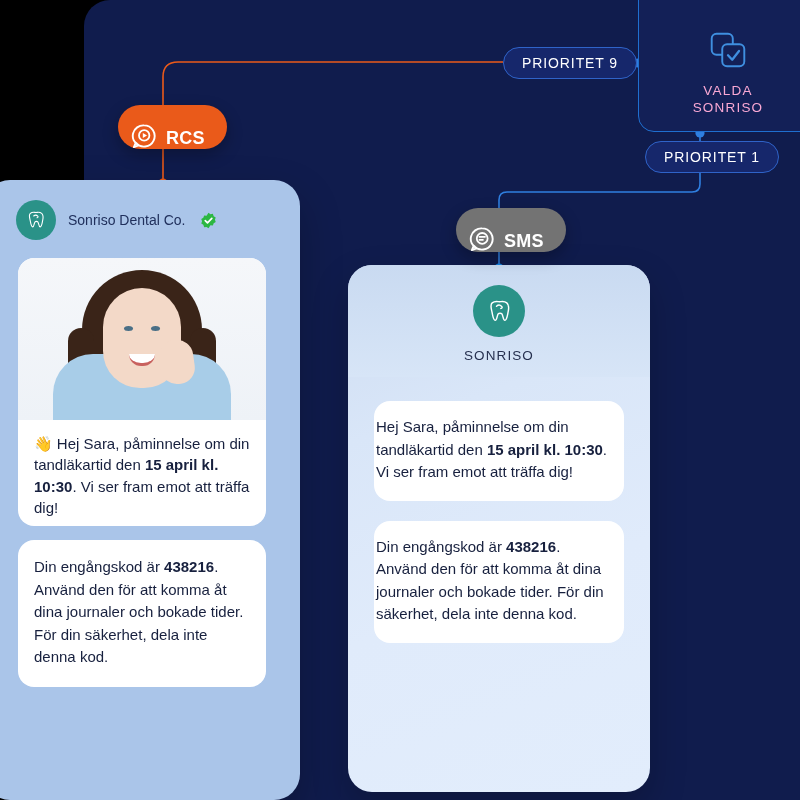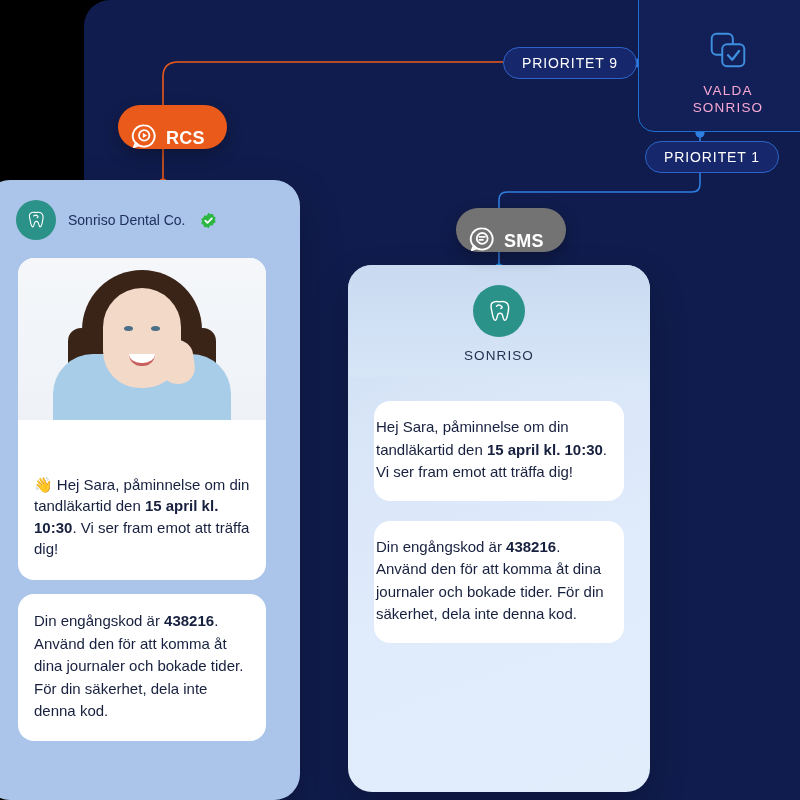--- a/index.html
+++ b/index.html
@@ -93,21 +93,21 @@
     width:26px;height:12px;background:#fff;border-radius:0 0 14px 14px;
     border-bottom:3px solid #c8615e;z-index:3;}
   .ph-eye{position:absolute;top:68px;width:9px;height:5px;background:#4a6f86;border-radius:50%;z-index:3;}
   .ph-eye.l{left:calc(50% - 18px);} .ph-eye.r{left:calc(50% + 9px);}
   .ph-body{position:absolute;left:50%;bottom:-6px;transform:translateX(-50%);
     width:178px;height:72px;background:#a8cde8;border-radius:40px 40px 0 0;z-index:1;}
   .ph-hand{position:absolute;left:calc(50% + 18px);top:82px;width:34px;height:44px;
     background:#f3d9c8;border-radius:16px;z-index:4;transform:rotate(-8deg);}
 
   .rcs-text{
-    padding:13px 16px 21px 16px;color:#17203e;font-size:15px;line-height:1.42;margin-top:41px;
+    padding:13px 16px 8px 16px;color:#17203e;font-size:15px;line-height:1.42;
   }
   .rcs-text b{font-weight:700;}
   .rcs-bubble2{
     background:#fff;border-radius:16px;margin:14px 34px 0 34px;
     padding:16px 16px 18px 16px;color:#17203e;font-size:15px;line-height:1.5;
   }
   .rcs-bubble2 b{font-weight:700;}
 
   
   .card-sms{

